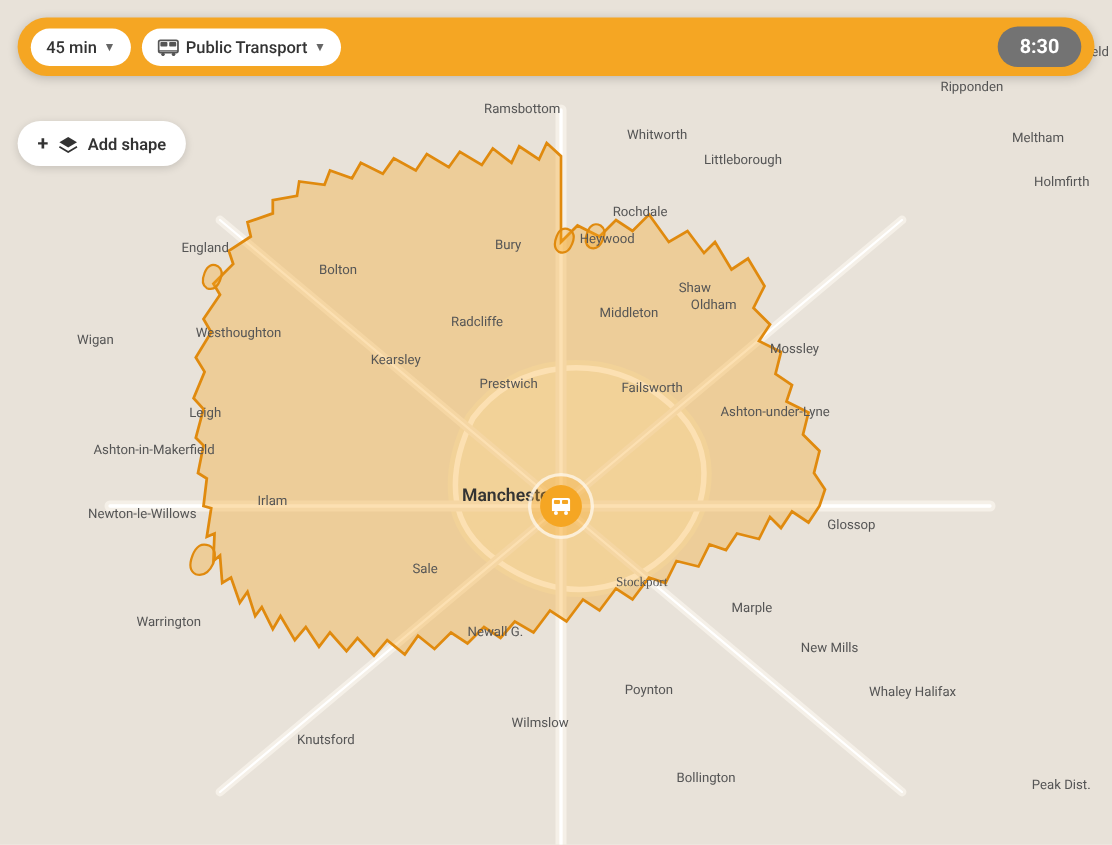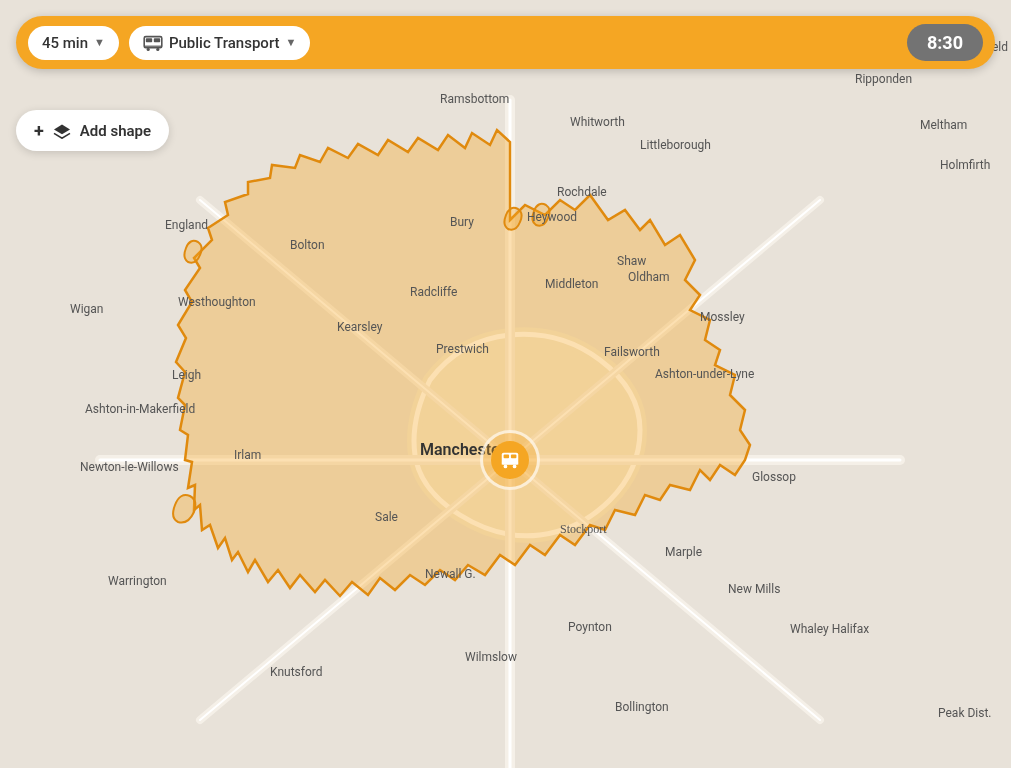--- a/index.html
+++ b/index.html
@@ -223,31 +223,31 @@
       <div class="map-label" style="left: 628px; top: 270px;">Oldham</div>
       <div class="map-label" style="left: 700px; top: 310px;">Mossley</div>
       <div class="map-label" style="left: 165px; top: 218px;">England</div>
       <div class="map-label" style="left: 290px; top: 238px;">Bolton</div>
       <div class="map-label" style="left: 410px; top: 285px;">Radcliffe</div>
       <div class="map-label" style="left: 545px; top: 277px;">Middleton</div>
       <div class="map-label" style="left: 70px; top: 302px;">Wigan</div>
       <div class="map-label" style="left: 178px; top: 295px;">Westhoughton</div>
       <div class="map-label" style="left: 337px; top: 320px;">Kearsley</div>
       <div class="map-label" style="left: 436px; top: 342px;">Prestwich</div>
-      <div class="map-label" style="left: 565px; top: 345px; margin-left: 39px;">Failsworth</div>
+      <div class="map-label" style="left: 565px; top: 345px;">Failsworth</div>
       <div class="map-label" style="left: 655px; top: 367px;">Ashton-under-Lyne</div>
       <div class="map-label" style="left: 172px; top: 368px;">Leigh</div>
       <div class="map-label map-label-bold" style="left: 420px; top: 440px; font-size: 16px;">Manchester</div>
       <div class="map-label" style="left: 752px; top: 470px;">Glossop</div>
       <div class="map-label" style="left: 85px; top: 402px;">Ashton-in-Makerfield</div>
       <div class="map-label" style="left: 234px; top: 448px;">Irlam</div>
       <div class="map-label" style="left: 375px; top: 510px;">Sale</div>
       <div class="map-label" style="left: 560px; top: 522px; font-family: Liberation Serif, serif;">Stockport</div>
       <div class="map-label" style="left: 80px; top: 460px; text-align: right;">Newton-le-Willows</div>
-      <div class="map-label" style="left: 108px; top: 558px; margin-top: 16px;">Warrington</div>
+      <div class="map-label" style="left: 124px; top: 558px;">Warrington</div>
       <div class="map-label" style="left: 425px; top: 567px;">Newall G.</div>
       <div class="map-label" style="left: 665px; top: 545px;">Marple</div>
       <div class="map-label" style="left: 728px; top: 582px;">New Mills</div>
       <div class="map-label" style="left: 790px; top: 622px;">Whaley Halifax</div>
       <div class="map-label" style="left: 568px; top: 620px;">Poynton</div>
       <div class="map-label" style="left: 270px; top: 665px;">Knutsford</div>
       <div class="map-label" style="left: 465px; top: 650px;">Wilmslow</div>
       <div class="map-label" style="left: 615px; top: 700px;">Bollington</div>
       <div class="map-label" style="left: 938px; top: 658px; margin-top: 48px;">Peak Dist.</div>
     </div>

